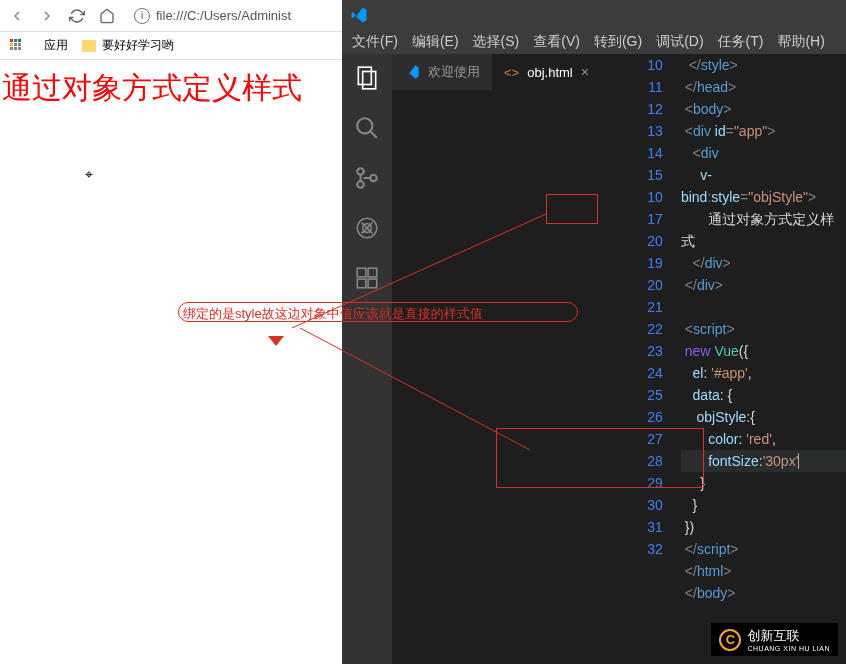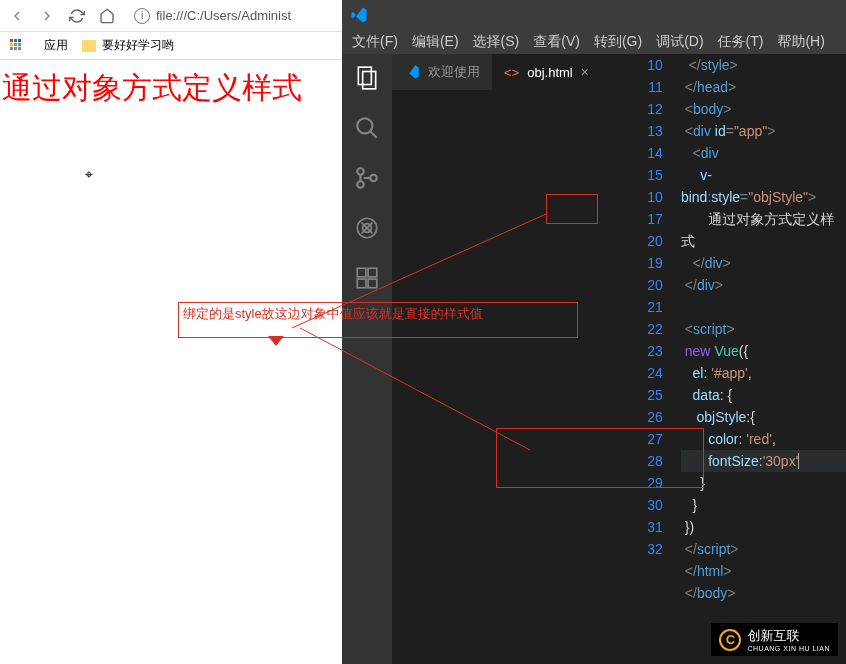--- a/index.html
+++ b/index.html
@@ -224,21 +224,21 @@
 <div>&nbsp;})</div>
 <div>&nbsp;<span class="k-punc">&lt;/</span><span class="k-tag">script</span><span class="k-punc">&gt;</span></div>
 <div>&nbsp;<span class="k-punc">&lt;/</span><span class="k-tag">html</span><span class="k-punc">&gt;</span></div>
 <div>&nbsp;<span class="k-punc">&lt;/</span><span class="k-tag">body</span><span class="k-punc">&gt;</span></div>
         </div>
       </div>
     </div>
   </div>
 </div>
 
-<div class="annotation-box" style="left:178px;top:302px;width:400px;height:36px;">绑定的是style故这边对象中值应该就是直接的样式值</div>
+<div class="annotation-box" style="left:178px;top:302px;width:400px;height:20px;border-radius:10px;">绑定的是style故这边对象中值应该就是直接的样式值</div>
 <div class="red-box" style="left:546px;top:194px;width:52px;height:30px;"></div>
 <div class="red-box" style="left:496px;top:428px;width:208px;height:60px;"></div>
 <svg class="svg-annot" width="846" height="664">
   <line x1="292" y1="328" x2="546" y2="214" stroke="#d93025" stroke-width="1"></line>
   <line x1="300" y1="328" x2="530" y2="450" stroke="#d93025" stroke-width="1"></line>
   <polygon points="276,346 268,336 284,336" fill="#d93025"></polygon>
 </svg>
 
 <div class="watermark">
   <div class="logo">C</div>

